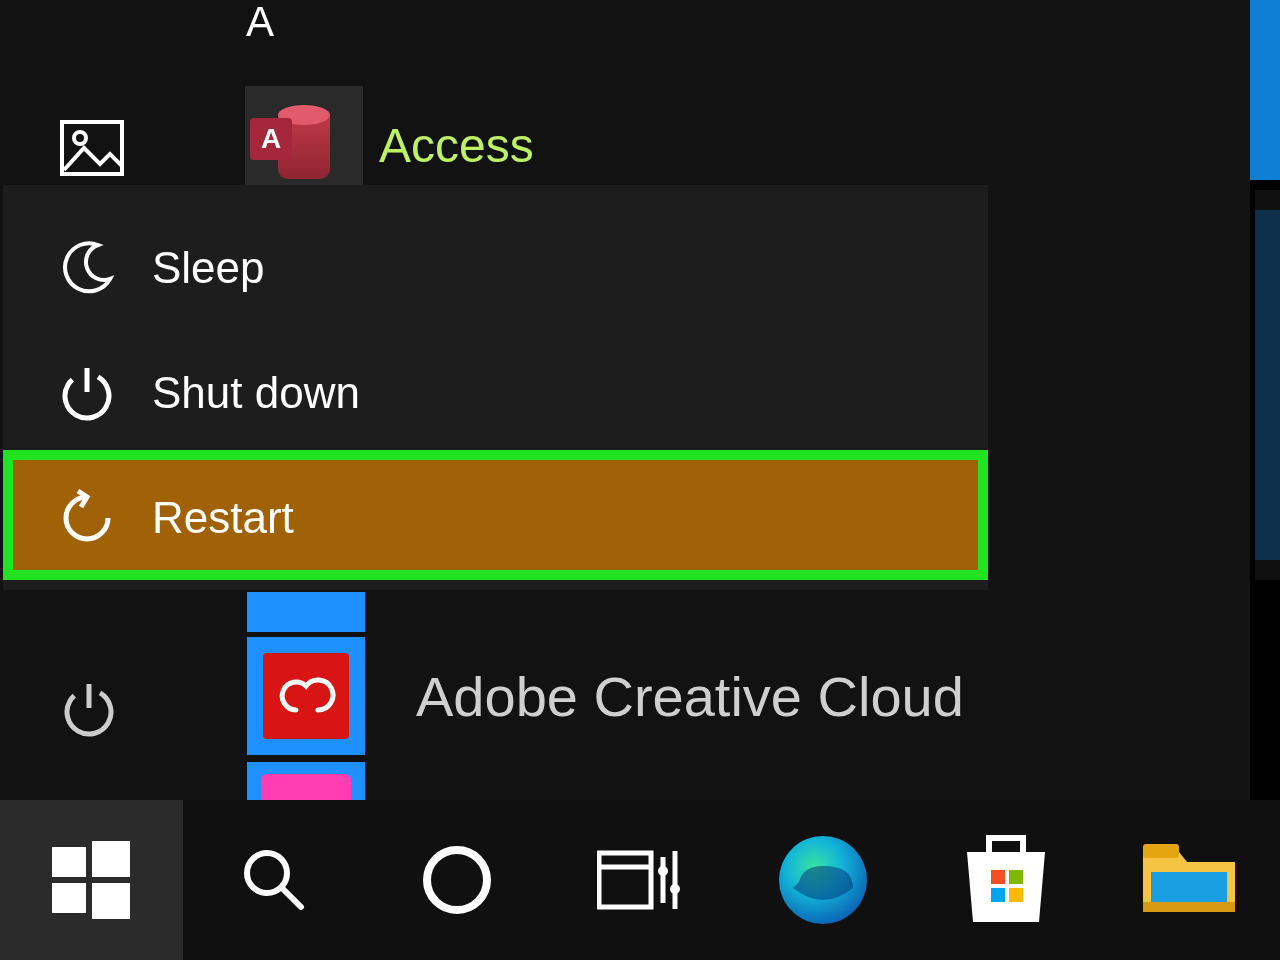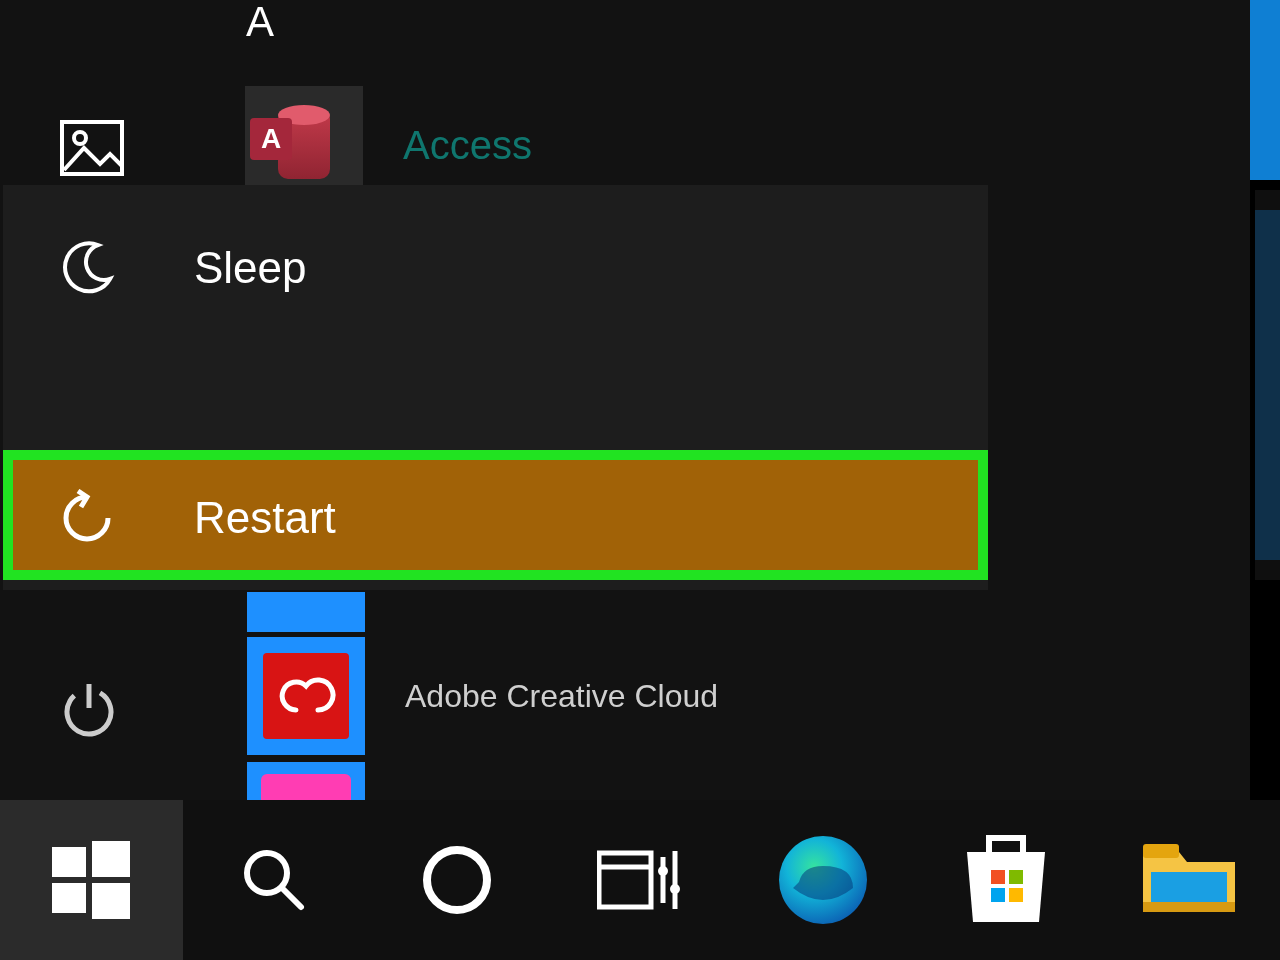--- a/index.html
+++ b/index.html
@@ -11,40 +11,40 @@
   .tile-sliver2{position:absolute;left:1255px;top:190px;width:25px;height:390px;background:#0f0f0f;}
   .tile-sliver2 .inner{position:absolute;left:0;top:20px;width:25px;height:350px;background:#0f7fd3;opacity:.3;}
   
   .section-A{position:absolute;left:246px;top:-2px;font-size:42px;font-weight:400;color:#fff;}
   
   .access-row{position:absolute;left:245px;top:85px;height:120px;display:flex;align-items:center;}
   .access-tile{width:118px;height:118px;background:#2a2a2a;display:flex;align-items:center;justify-content:center;position:relative;}
   .access-db{width:52px;height:68px;border-radius:8px 8px 10px 10px;background:linear-gradient(#c23a4a,#902432);position:relative;}
   .access-db:before{content:"";position:absolute;left:0;top:-6px;width:52px;height:20px;border-radius:50%;background:#e15b6c;}
   .access-badge{position:absolute;left:5px;top:32px;width:42px;height:42px;background:#a4273b;border-radius:4px;color:#fff;font-weight:700;font-size:28px;display:flex;align-items:center;justify-content:center;}
-  .access-label{margin-left:40px;font-size:40px;color:#0f766e;}
+  .access-label{margin-left:16px;font-size:48px;color:#bef264;}
   
   .sidebar-icon{position:absolute;left:60px;color:#fff;}
   .pic-icon{top:120px;}
   .pwr-icon{top:680px;}
   
   .flyout{position:absolute;left:3px;top:185px;width:985px;height:405px;background:#1d1d1d;}
   .fly-item{position:absolute;left:0;width:985px;height:125px;display:flex;align-items:center;padding-left:55px;box-sizing:border-box;font-size:44px;color:#fff;}
-  .fly-item .lbl{margin-left:78px;font-weight:300;}
+  .fly-item .lbl{margin-left:36px;font-weight:300;}
   .fly-sleep{top:20px;}
   .fly-shut{top:145px;}
   .fly-restart{top:270px;background:#a16207;}
   .fly-highlight{position:absolute;left:3px;top:450px;width:985px;height:130px;border:10px solid #21e321;box-sizing:border-box;pointer-events:none;}
   
   .tile-under1{position:absolute;left:247px;top:592px;width:118px;height:40px;background:#1e90ff;}
   
   .acc-row{position:absolute;left:247px;top:636px;height:120px;display:flex;align-items:center;}
   .acc-tile{width:118px;height:118px;background:#1e90ff;display:flex;align-items:center;justify-content:center;}
   .acc-inner{width:86px;height:86px;background:#d81414;border-radius:4px;display:flex;align-items:center;justify-content:center;}
-  .acc-label{margin-left:40px;font-size:32px;color:#cfcfcf;}
+  .acc-label{margin-left:51px;font-size:56px;color:#cfcfcf;}
   .tile-under2{position:absolute;left:247px;top:762px;width:118px;height:38px;background:#1e90ff;}
   .tile-under2:after{content:"";position:absolute;left:14px;top:12px;width:90px;height:26px;background:#ff3db3;border-radius:6px 6px 0 0;}
   
   .taskbar{position:absolute;left:0;top:800px;width:1280px;height:160px;background:#101010;display:flex;align-items:center;}
   .tb-btn{width:185px;height:160px;display:flex;align-items:center;justify-content:center;}
   .tb-start{background:#2b2b2b;}
   svg{display:block;}
 </style>
 </head>
 <body>
@@ -74,20 +74,27 @@
       <polyline points="4,50 24,28 40,44 50,34 62,46" fill="none" stroke="#fff" stroke-width="4"></polyline>
     </svg>
   </div>
 
   <div class="flyout">
     <div class="fly-item fly-sleep">
       <svg width="58" height="58" viewBox="0 0 58 58">
         <path d="M40 6 A24 24 0 1 0 52 40 A18 18 0 0 1 40 6 Z" fill="none" stroke="#fff" stroke-width="4"></path>
       </svg>
       <span class="lbl">Sleep</span>
+    </div>
+    <div class="fly-item fly-shut">
+      <svg width="58" height="58" viewBox="0 0 58 58">
+        <circle cx="29" cy="32" r="22" fill="none" stroke="#fff" stroke-width="5" stroke-dasharray="110 40" transform="rotate(-60 29 32)"></circle>
+        <line x1="29" y1="4" x2="29" y2="28" stroke="#fff" stroke-width="5"></line>
+      </svg>
+      <span class="lbl">Shut down</span>
     </div>
     <div class="fly-item fly-restart">
       <svg width="58" height="58" viewBox="0 0 58 58">
         <path d="M50 29 A21 21 0 1 1 29 8" fill="none" stroke="#fff" stroke-width="5"></path>
         <polyline points="20,2 29,8 23,18" fill="none" stroke="#fff" stroke-width="5"></polyline>
       </svg>
       <span class="lbl">Restart</span>
     </div>
   </div>
   <div class="fly-highlight"></div>

